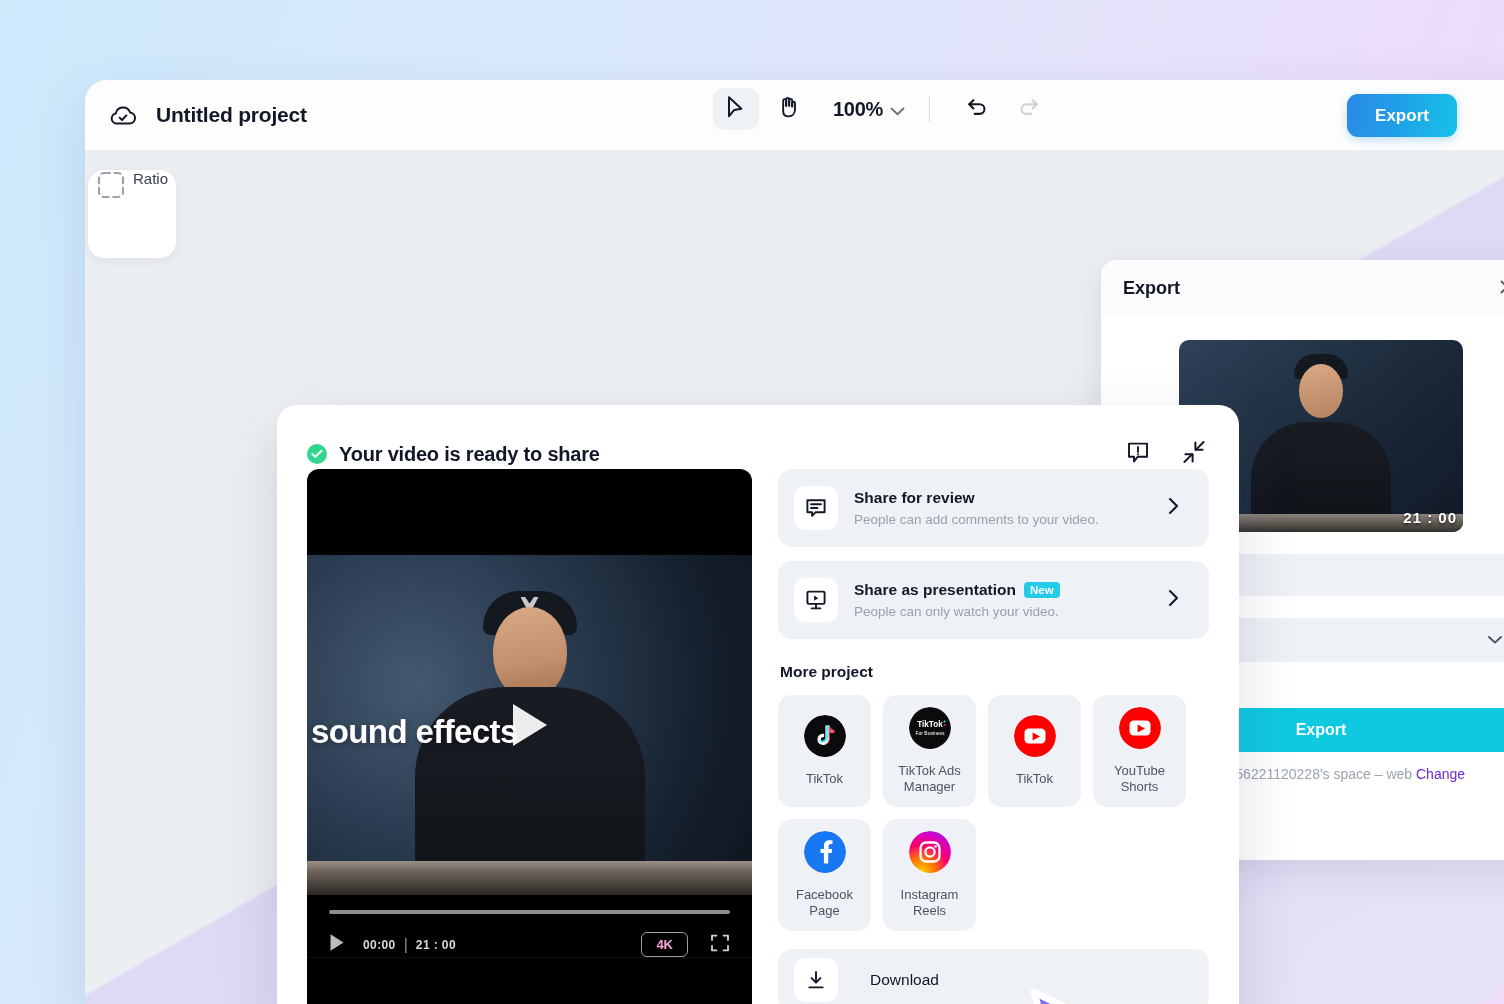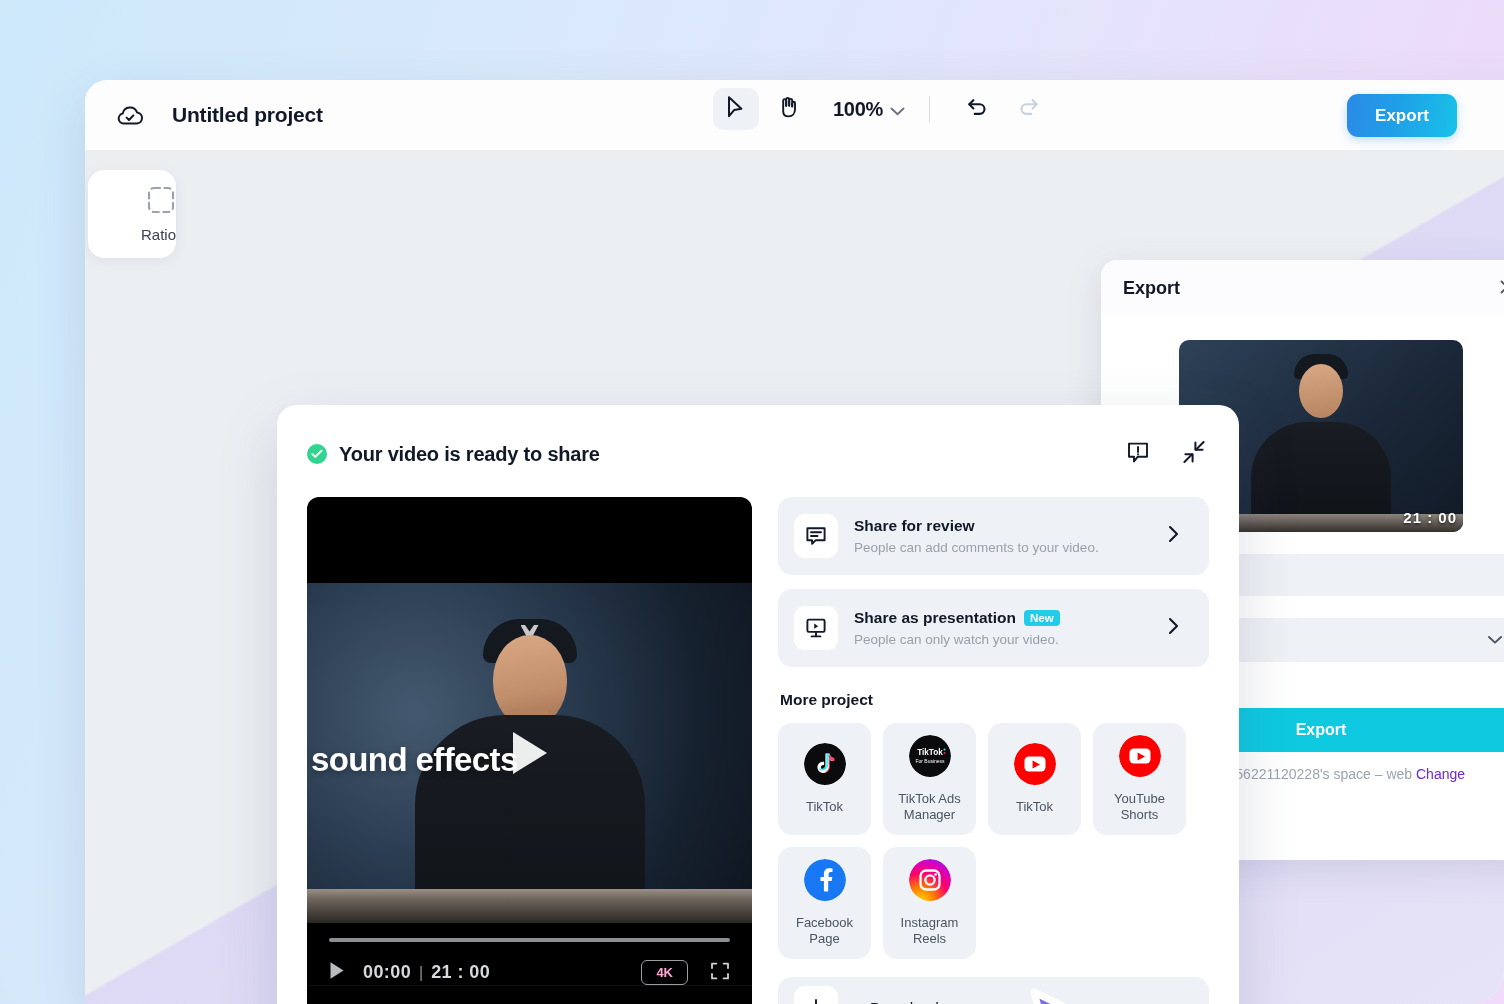--- a/index.html
+++ b/index.html
@@ -32,21 +32,21 @@
     box-shadow: 0 18px 50px rgba(80,90,130,.16);
   }
 
   
   .topbar {
     position: absolute; left:0; top:0;
     width: 100%; height: 70px;
     background: #fdfdfe;
     display: flex; align-items: center;
   }
-  .topbar-left { display:flex; align-items:center; gap:26px; padding-left: 29px; justify-content: space-between; }
+  .topbar-left { display:flex; align-items:center; gap:17px; padding-left: 22px; justify-content: space-between; }
   .cloud-icon { width: 32px; height: 32px; display:block; }
   .project-title {
     font-size: 21px; font-weight: bold; color: #111827;
     letter-spacing: -0.2px;
   }
   .topbar-center {
     position:absolute; left: 628px; top: 0; height:58px;
     display:flex; align-items:center; gap: 6px;
   }
   .tool-btn {
@@ -81,21 +81,21 @@
     position:absolute; left:0; top:0; width:100%; height:100%;
     background: linear-gradient(to bottom right, rgba(255,255,255,0) 49.4%, #ddd9f5 49.6%, #e6e2f8 100%);
     opacity: .95;
   }
 
   
   .ratio-card {
     position:absolute; left: 3px; top: 20px;
     width: 88px; height: 88px;
     background:#fff; border-radius: 16px;
-    display:flex; flex-direction:column; align-items:flex-end; justify-content:center;
+    display:flex; flex-direction:row; align-items:flex-start; justify-content:center;
     gap: 7px; cursor:pointer;
     box-shadow: 0 3px 12px rgba(90,100,130,.10);
   }
   .ratio-label { font-size: 15px; color:#374151; }
 
   
   .export-panel {
     position:absolute; right: 24px; top: 110px;
     width: 440px; height: 600px;
     background: #fff; border-radius: 16px;
@@ -143,21 +143,21 @@
   
   .modal {
     position:absolute; left: 192px; top: 255px;
     width: 962px; height: 682px;
     background:#fff; border-radius: 20px;
     box-shadow: 0 22px 60px rgba(60,70,110,.18);
     padding: 30px 30px 0 30px;
   }
   .modal-head {
     display:flex; align-items:center; justify-content:space-between;
-    margin-bottom: 28px; padding: 4px 2px 0 0;
+    padding: 4px 2px 0 0;
   }
   .modal-title-wrap { display:flex; align-items:center; gap:12px; }
   .check-circle {
     width:20px; height:20px; border-radius:50%;
     background:#32d58f; display:flex; align-items:center; justify-content:center;
   }
   .modal-title { font-size: 20px; font-weight:bold; color:#111827; letter-spacing:-0.2px;}
   .modal-head-icons { display:flex; align-items:center; gap: 30px; }
   .hicon { cursor:pointer; }
 
@@ -226,21 +226,21 @@
     position:absolute; left:0; right:0; bottom: 74px;
     padding: 0 22px;
   }
   .scrub {
     height: 4px; background:#8b8e93; border-radius:2px; cursor:pointer;
   }
   .ctrl-row {
     display:flex; align-items:center; margin-top: 18px;
   }
   .play-sm { cursor:pointer; margin-right: 18px; }
-  .time-txt { color:#d7d9dc; font-size: 18px; font-weight: bold; letter-spacing:.4px;}
+  .time-txt { color:#d7d9dc; font-size: 12px; font-weight: bold; letter-spacing:.4px;}
   .time-sep { color:#8b8e93; margin: 0 8px; }
   .ctrl-right { margin-left:auto; display:flex; align-items:center; gap: 22px; }
   .q-badge {
     border:1.5px solid #9b9ea3; border-radius: 6px;
     color:#f9a8d4; font-size: 13px; font-weight:bold;
     padding: 4px 14px; cursor:pointer;
   }
   .meta-row {
     position:absolute; left:0; right:0; bottom: 0; height: 74px;
     display:flex; align-items:center; padding: 0 22px;

